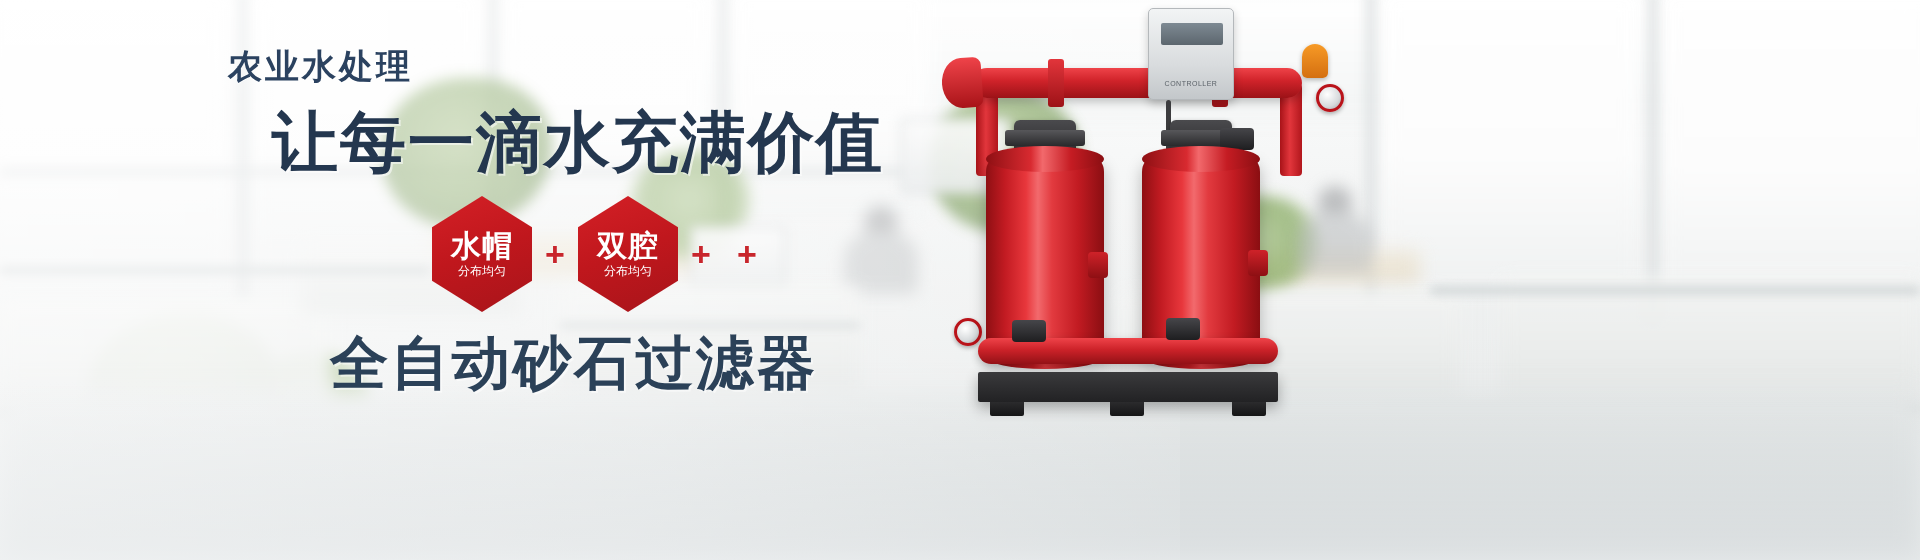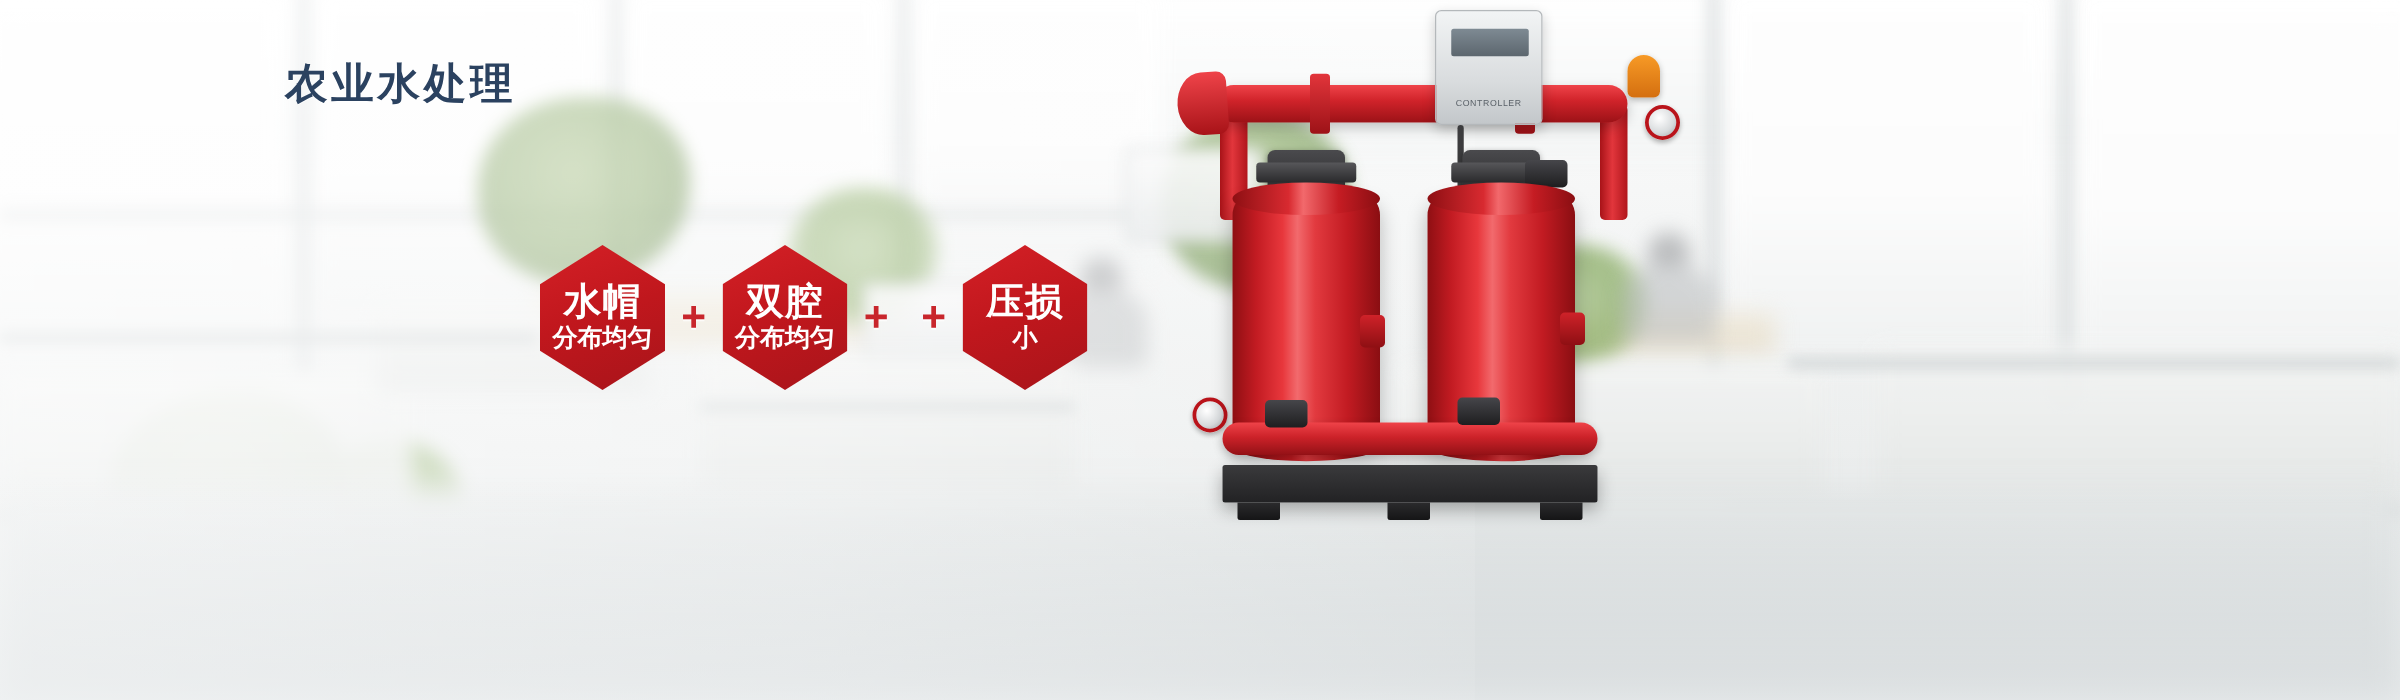--- a/index.html
+++ b/index.html
@@ -165,21 +165,21 @@
     background:linear-gradient(160deg,#d42026 0%,#c0171d 48%,#a8141a 100%);
     clip-path:polygon(50% 0%, 100% 27%, 100% 73%, 50% 100%, 0% 73%, 0% 27%);
     box-shadow:0 3px 7px rgba(0,0,0,.18);
   }
   .badge-title {
     font-size:30px; font-weight:bold; letter-spacing:1px;
     line-height:1.05;
     margin-bottom:3px;
   }
   .badge-sub {
-    font-size:20px; font-weight:bold; letter-spacing:0;
+    font-size:12px; font-weight:normal; letter-spacing:0;
     line-height:1.1;
     white-space:nowrap;
   }
   .plus {
     width:46px;
     text-align:center;
     font-size:34px; font-weight:bold;
     color:#c8262c;
     text-shadow:0 1px 0 rgba(255,255,255,.7);
     line-height:1;
@@ -430,42 +430,40 @@
     <div class="skid">
       <span class="skid-foot" style="left:12px;"></span>
       <span class="skid-foot" style="left:132px;"></span>
       <span class="skid-foot" style="left:254px;"></span>
     </div>
   </div>
 
   <div class="copy">
     <div class="eyebrow">农业水处理</div>
 
+    <div class="headline">让每一滴水充满价值</div>
 
     <div class="badges">
 
       <div class="badge">
         <span class="badge-title">水帽</span>
         <span class="badge-sub">分布均匀</span>
       </div>
 
       <span class="plus">+</span>
 
       <div class="badge">
         <span class="badge-title">双腔</span>
         <span class="badge-sub">分布均匀</span>
       </div>
 
       <span class="plus">+</span>
 
 
       <span class="plus">+</span>
 
-      <div class="badge">
-        <span class="badge-title">压损</span>
-        <span class="badge-sub">小</span>
-      </div>
-
-    </div>
-
+
+    </div>
+
+    <div class="subline">全自动砂石过滤器</div>
   </div>
 
 </div>
 
 </body></html>

